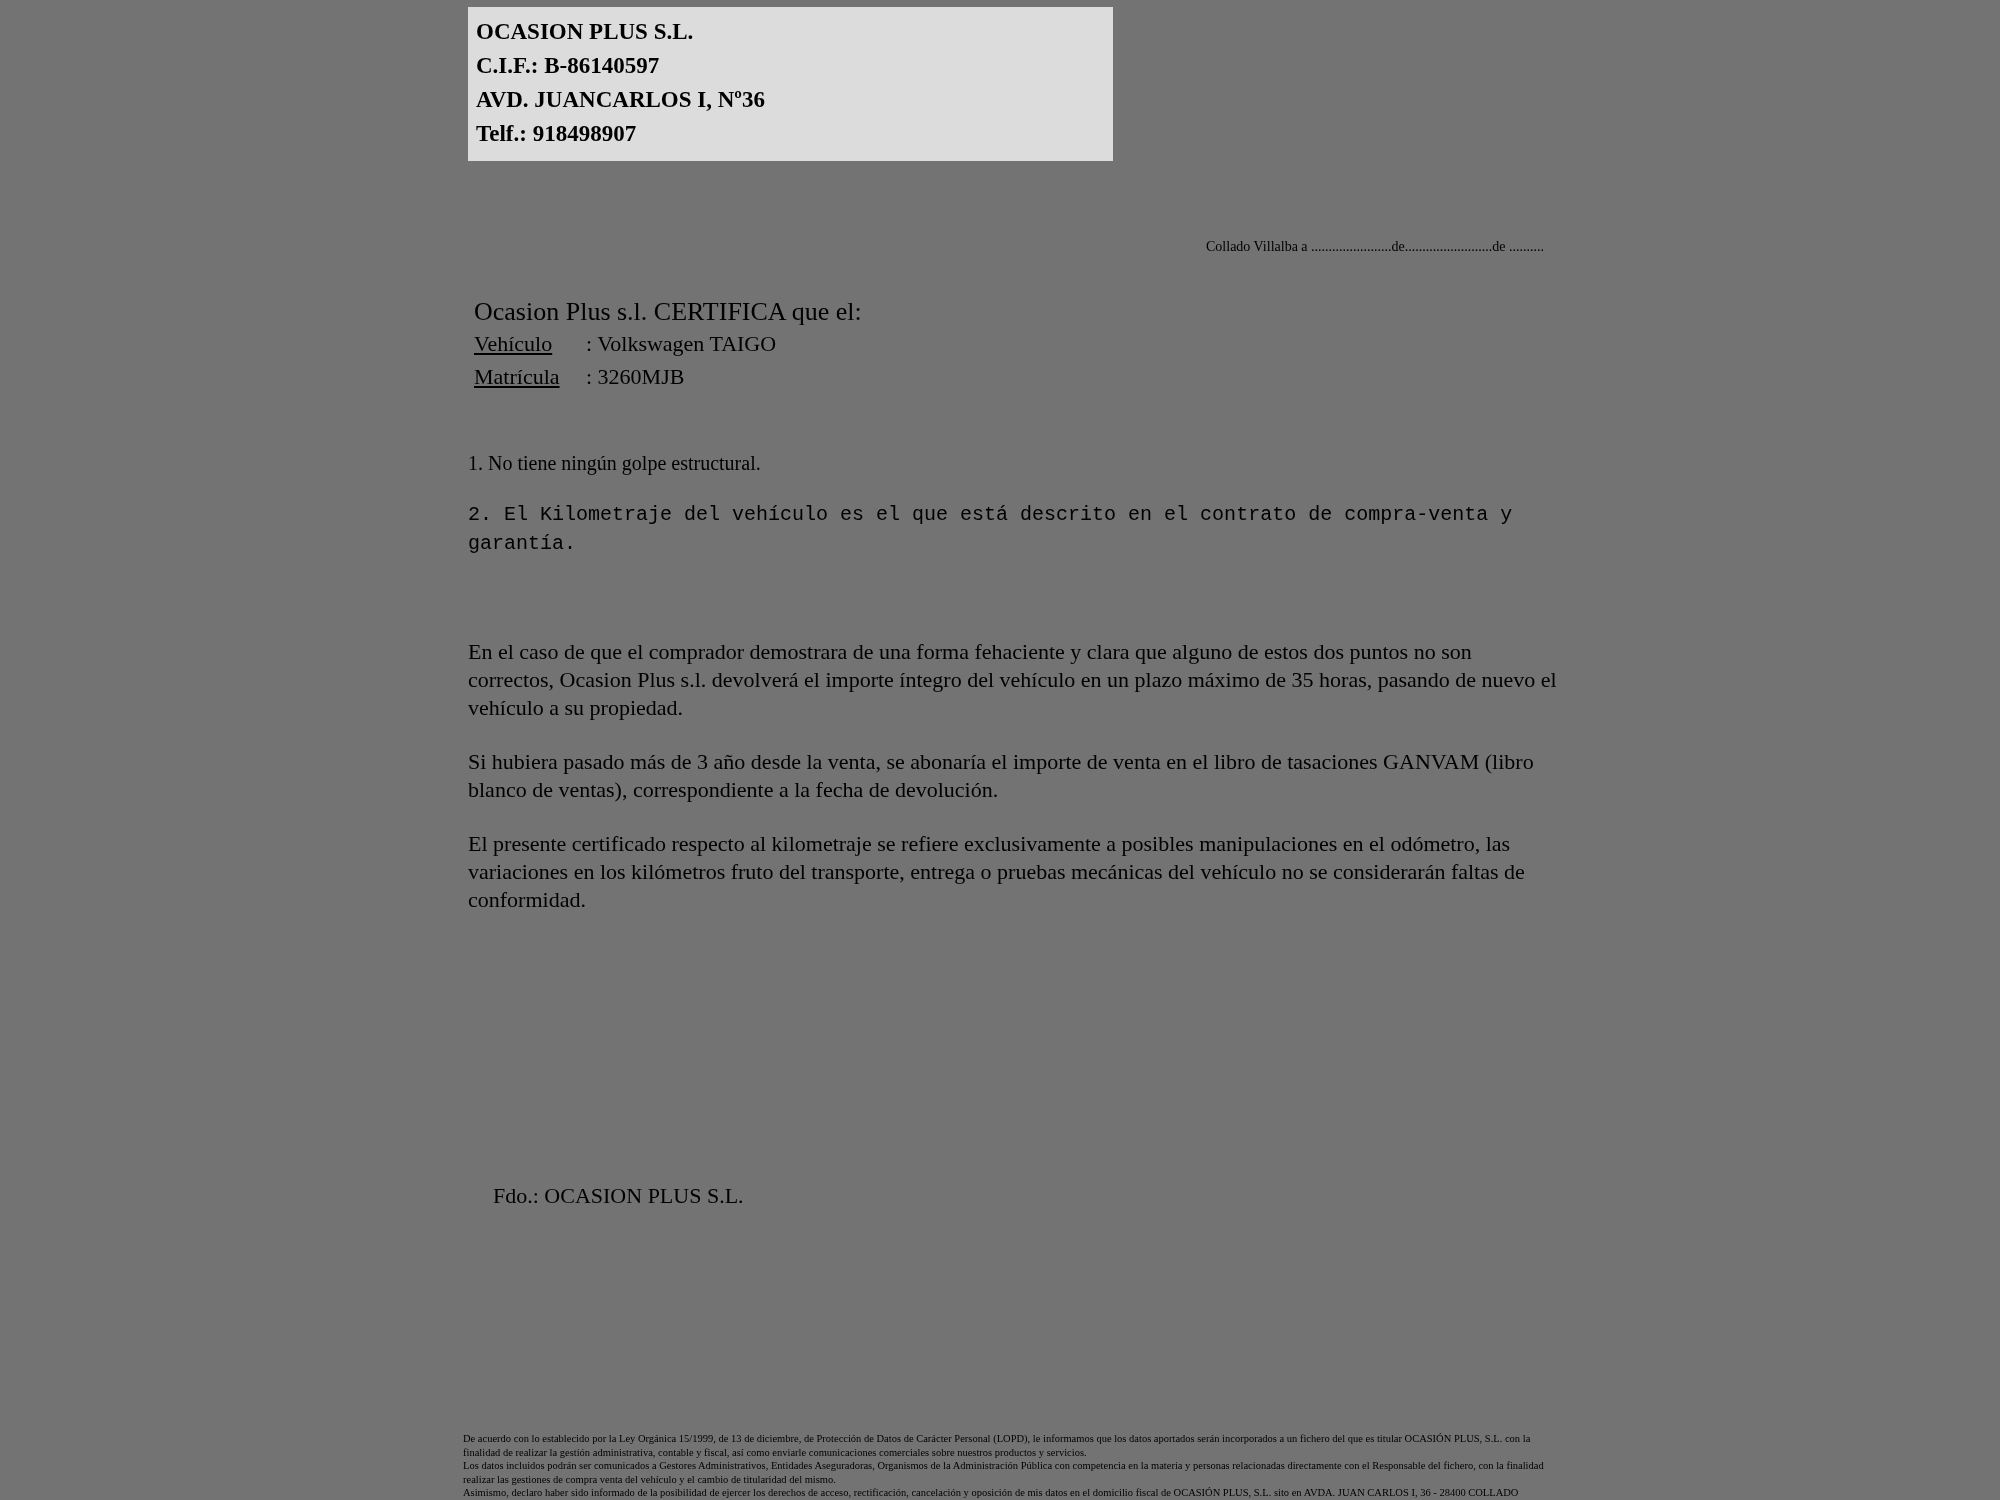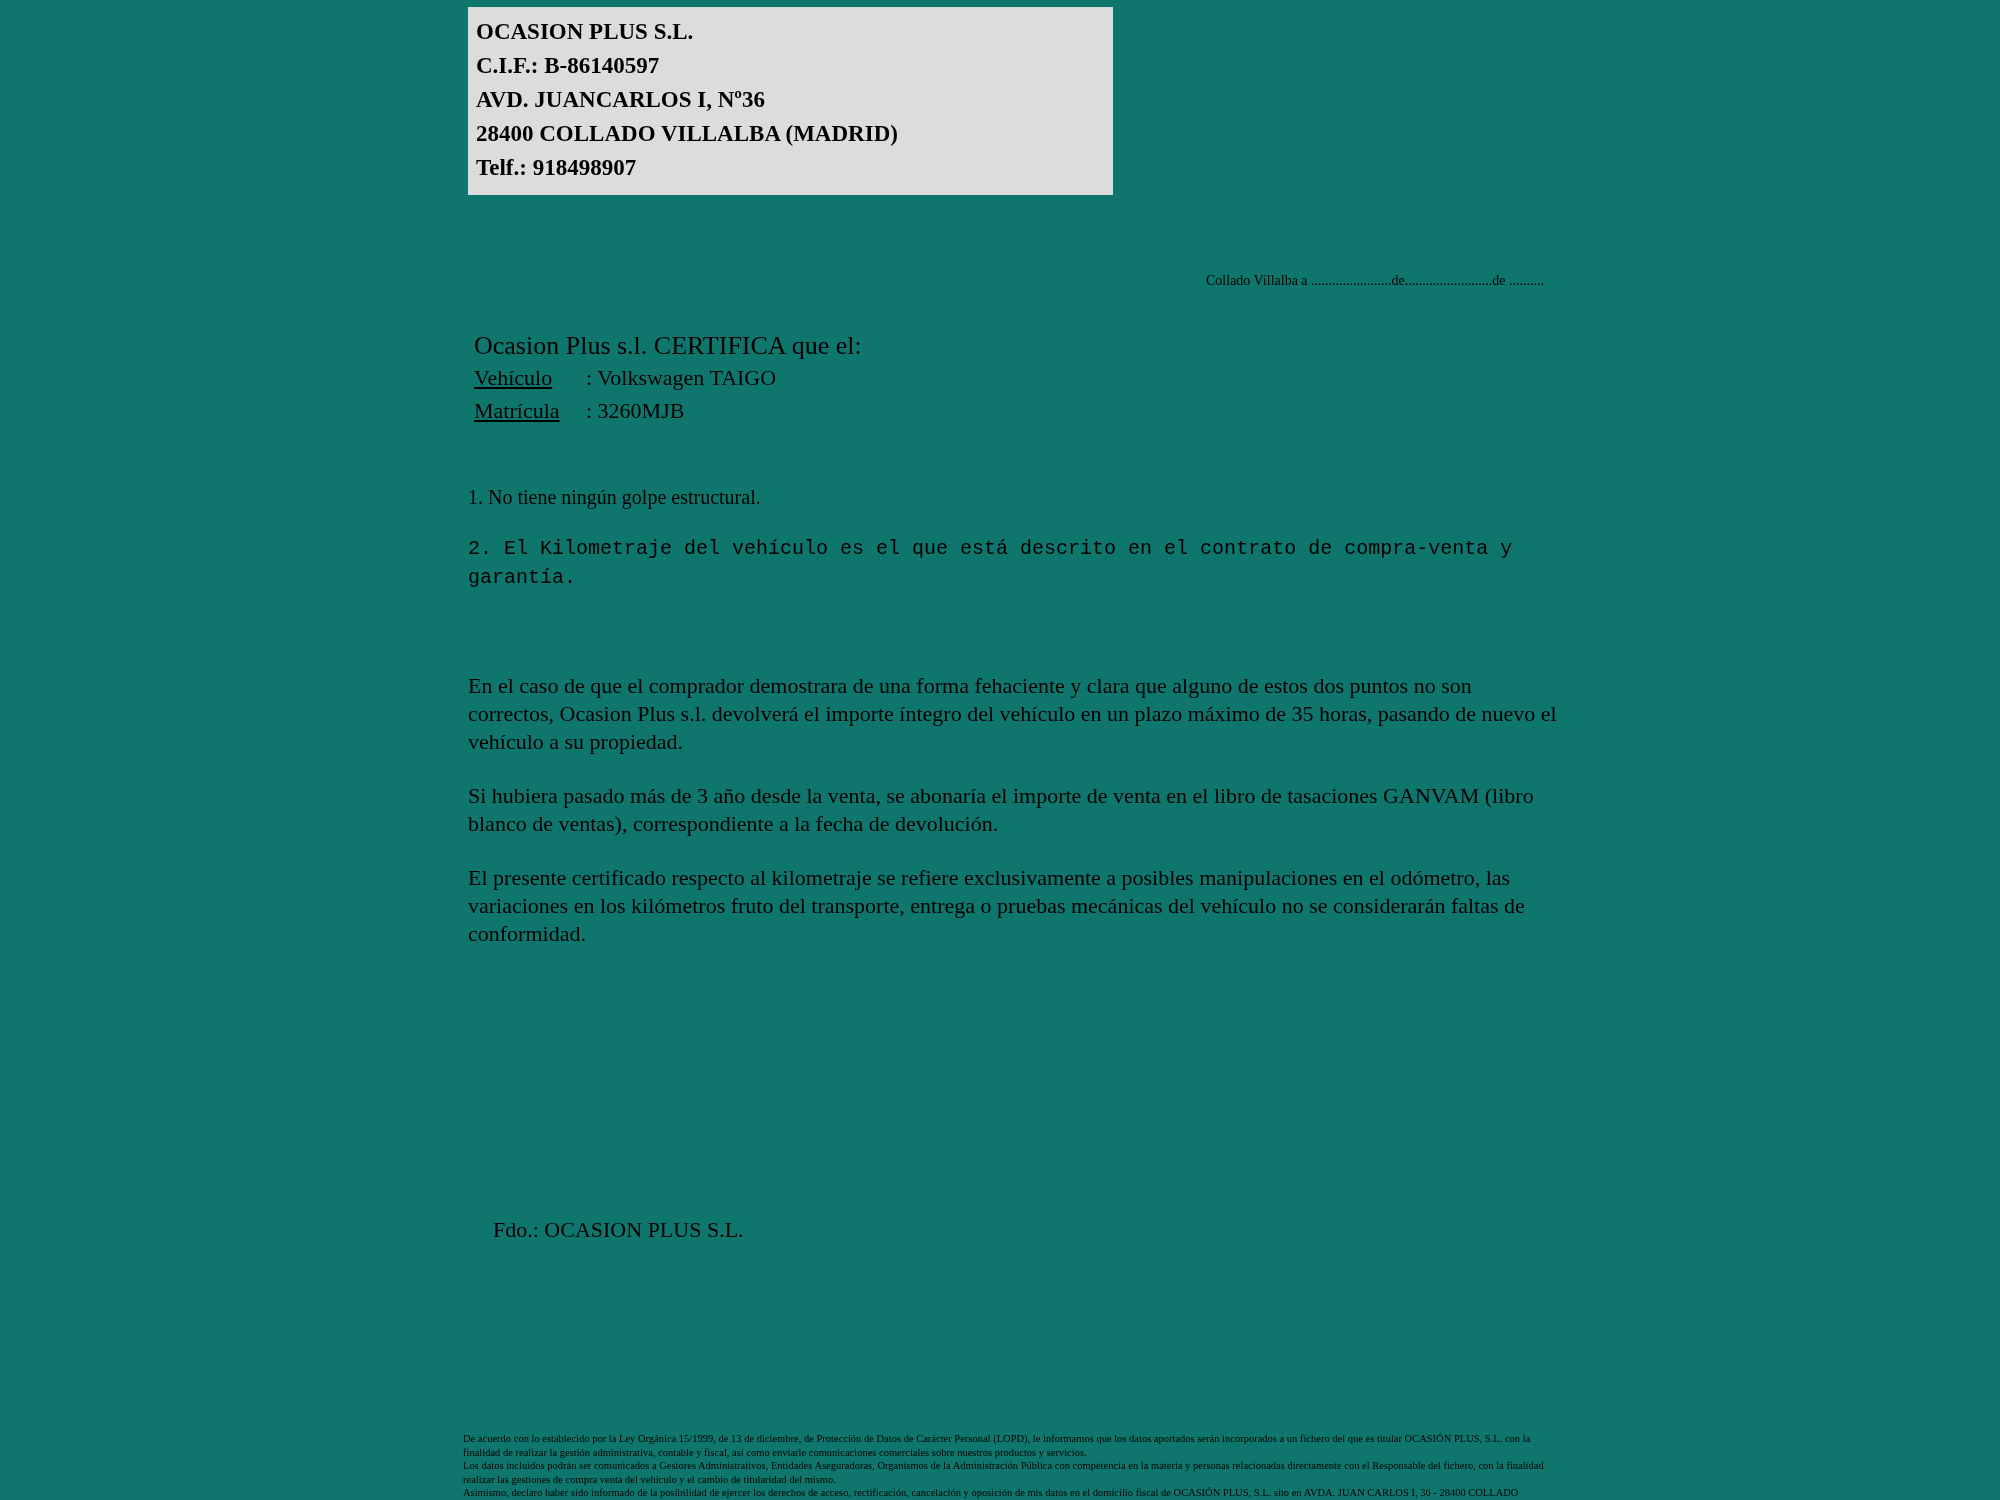--- a/index.html
+++ b/index.html
@@ -5,21 +5,21 @@
   * { margin: 0; padding: 0; box-sizing: border-box; }
   html, body {
     background: #ffffff;
     font-family: "Liberation Serif", "DejaVu Serif", serif;
     color: #000000;
   }
   .page {
     position: relative;
     width: 2000px;
     height: 1500px;
-    background: #0f766e;
+    background: #737373;
     overflow: hidden;
   }
   .content {
     position: absolute;
     left: 468px;
     top: 0;
     width: 1090px;
   }
   .header-box {
     margin-top: 7px;
@@ -89,21 +89,20 @@
 </head>
 <body>
 
 <div class="page">
   <div class="content">
 
     <div class="header-box">
       <div>OCASION PLUS S.L.</div>
       <div>C.I.F.: B-86140597</div>
       <div>AVD. JUANCARLOS I, Nº36</div>
-      <div>28400 COLLADO VILLALBA (MADRID)</div>
       <div>Telf.: 918498907</div>
     </div>
 
     <div class="date-line">Collado Villalba a .......................de.........................de ..........</div>
 
     <div class="cert-intro">Ocasion Plus s.l. CERTIFICA que el:</div>
 
     <div class="field-row">
       <span class="field-label">Vehículo</span>
       <span class="field-value">: Volkswagen TAIGO</span>

